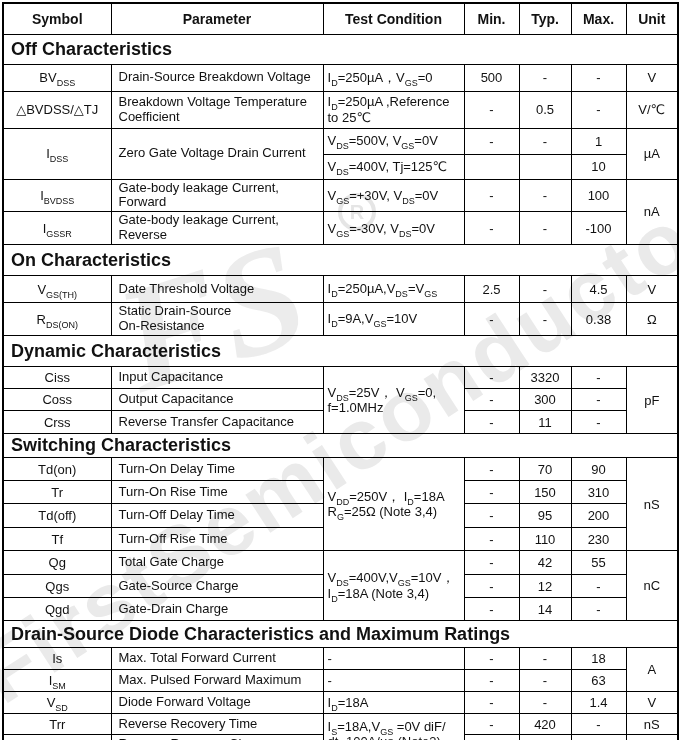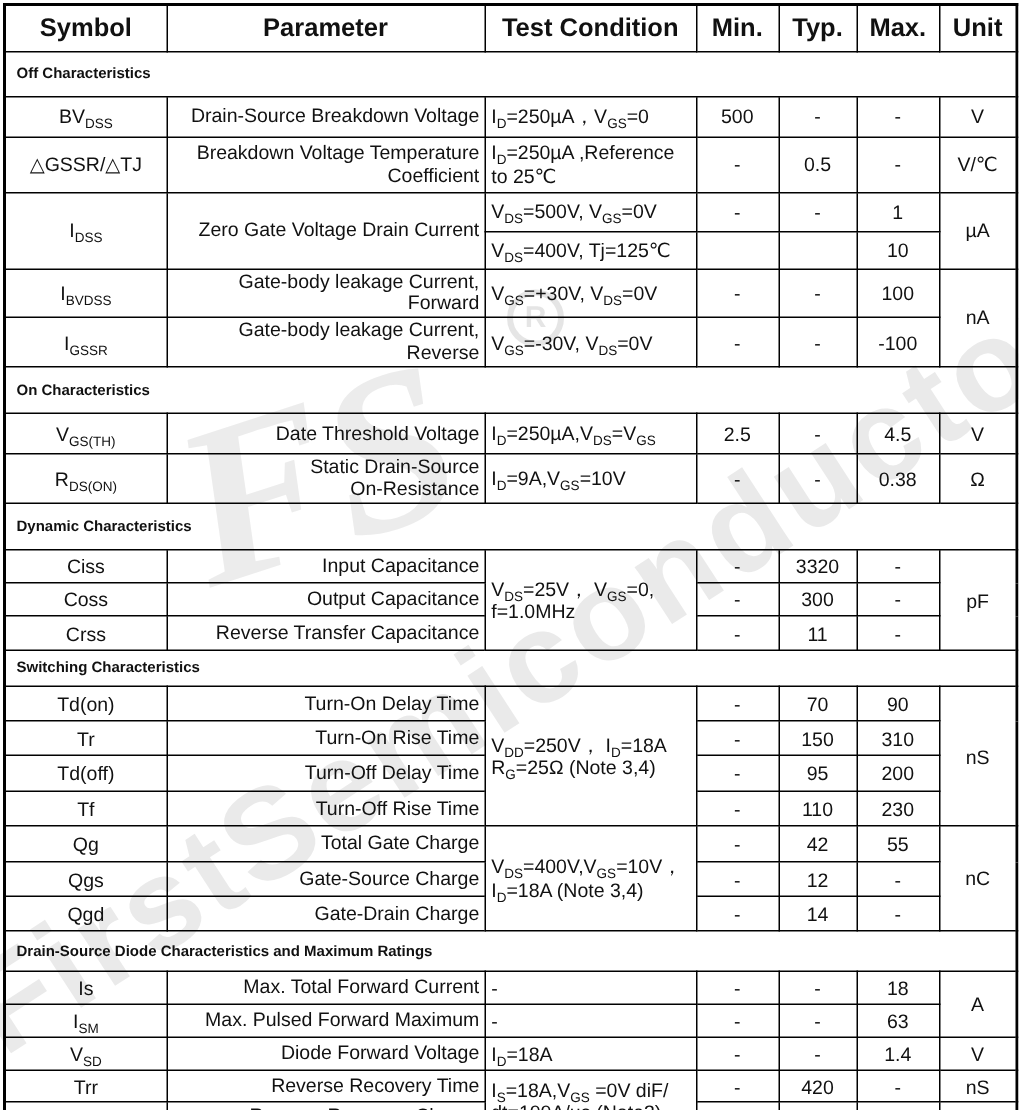--- a/index.html
+++ b/index.html
@@ -18,26 +18,26 @@
   .wm-monogram{position:absolute;left:120px;top:230px;font-size:150px;font-weight:bold;
            font-style:italic;font-family:"Liberation Serif","DejaVu Serif",serif;
            color:rgba(150,150,150,0.18);transform:rotate(-18deg);}
 
   
   .sheet{position:relative;z-index:1;padding:2px;}
   table{border-collapse:collapse;table-layout:fixed;width:675px;
         border:2px solid #000;background:transparent;}
   td,th{border:1px solid #000;font-size:13px;vertical-align:middle;
         padding:1px 3px;background:transparent;overflow:hidden;}
-  th{font-weight:bold;text-align:center;font-size:17px;}
+  th{font-weight:bold;text-align:center;font-size:14px;}
   td.sym{text-align:center;}
-  td.param{text-align:right;padding-left:7px;white-space:pre-line;line-height:1.15;}
+  td.param{text-align:left;padding-left:7px;white-space:pre-line;line-height:1.15;}
   td.tc{text-align:left;padding-left:4px;white-space:pre-line;line-height:1.2;}
   td.num,td.unit{text-align:center;}
-  tr.sec td{font-weight:bold;font-size:10px;text-align:left;padding-left:7px;}
+  tr.sec td{font-weight:bold;font-size:18px;text-align:left;padding-left:7px;}
   sub{font-size:9px;line-height:0;}
 </style>
 </head>
 <body>
 
 <div class="wm-layer">
   <div class="wm-text">FirstSemiconductor</div>
   <div class="wm-mark">R</div>
   <div class="wm-monogram">FS</div>
 </div>
@@ -71,21 +71,21 @@
   <tr style="height:27px">
     <td class="sym"><span>BV</span><sub>DSS</sub><span></span></td>
     <td class="param">Drain-Source Breakdown Voltage</td>
     <td class="tc"><span>I</span><sub>D</sub><span>=250µA，V</span><sub>GS</sub><span>=0</span></td>
     <td class="num">500</td>
     <td class="num">-</td>
     <td class="num">-</td>
     <td class="unit">V</td>
   </tr>
   <tr style="height:37px">
-    <td class="sym"><span>△GSSR/△TJ</span></td>
+    <td class="sym"><span>△BVDSS/△TJ</span></td>
     <td class="param">Breakdown Voltage Temperature
 Coefficient</td>
     <td class="tc"><span>I</span><sub>D</sub><span>=250µA ,Reference
 to 25℃</span></td>
     <td class="num">-</td>
     <td class="num">0.5</td>
     <td class="num">-</td>
     <td class="unit">V/℃</td>
   </tr>
   <tr style="height:26px">

